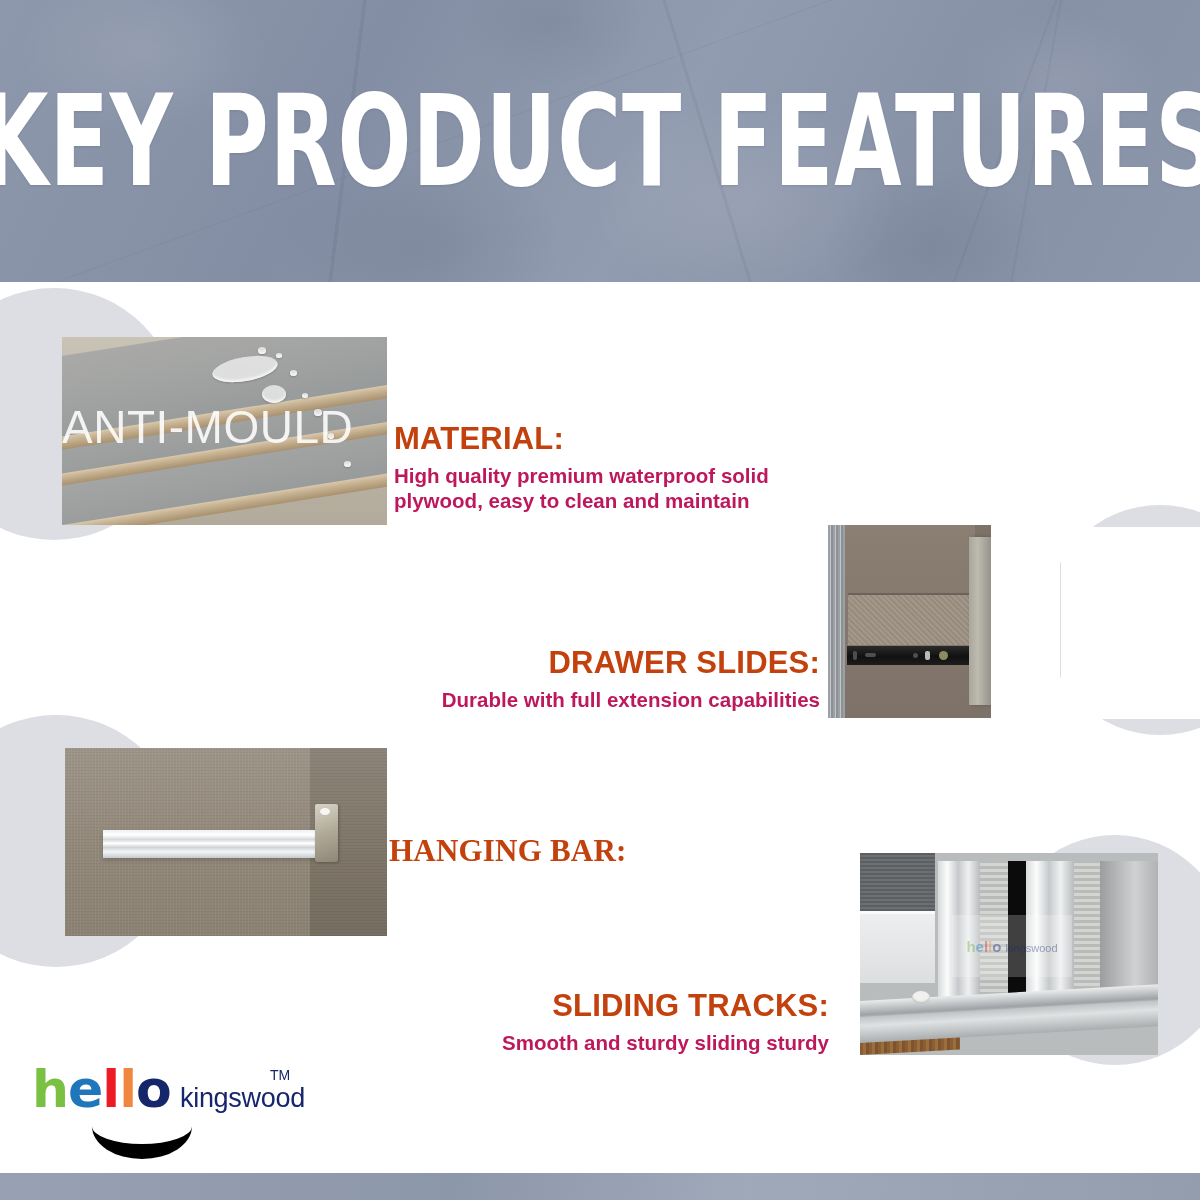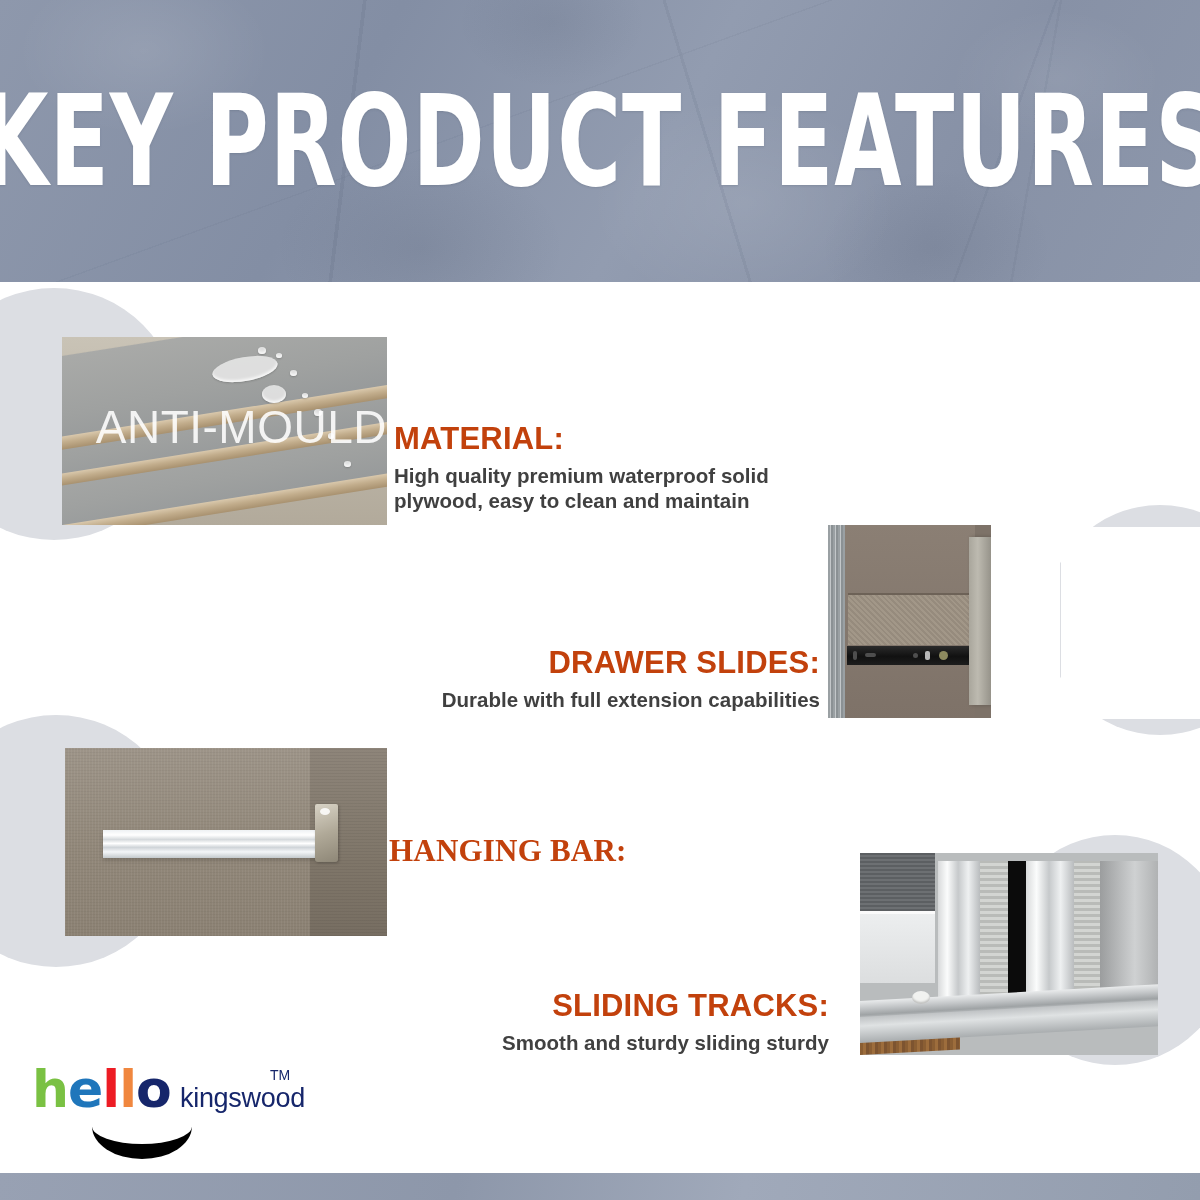--- a/index.html
+++ b/index.html
@@ -103,26 +103,25 @@
   .ply .d-m1 { left:200px; top:48px; width:24px; height:18px; }
   .ply .d-s1 { left:196px; top:10px; width:8px; height:7px; }
   .ply .d-s2 { left:214px; top:16px; width:6px; height:5px; }
   .ply .d-s3 { left:228px; top:33px; width:7px; height:6px; }
   .ply .d-s4 { left:240px; top:56px; width:6px; height:5px; }
   .ply .d-s5 { left:252px; top:72px; width:8px; height:7px; }
   .ply .d-s6 { left:266px; top:96px; width:6px; height:6px; }
   .ply .d-s7 { left:282px; top:124px; width:7px; height:6px; }
   .ply-label {
     position:absolute; left:62px; top:400px; width:325px;
-    text-align:right;
+    text-align:left;
     color:rgba(255,255,255,.88);
     font-size:46px; font-weight:500; letter-spacing:.5px;
     font-family:"Liberation Sans", sans-serif;
     pointer-events:none;
-    padding-left:26px;
   }
 
   
   .drw { left:828px; top:525px; width:232px; height:193px; background:#7d7268; }
   .drw .wall {
     position:absolute; left:0; top:0; width:17px; height:193px;
     background:repeating-linear-gradient(90deg,#9aa0a3 0 2px,#c3c7c9 2px 3px,#8b9194 3px 5px);
   }
   .drw .panel {
     position:absolute; left:17px; top:0; width:130px; height:193px;
@@ -237,21 +236,21 @@
   .slide .wm-txt .r{color:#d8232a;} .slide .wm-txt .o{color:#ef8b3c;}
   .slide .wm-txt .n{color:#16266b;} .slide .wm-txt .k{color:#16266b;font-weight:400;font-size:11px;}
 
   
   .tblock { position:absolute; }
   .t-head {
     font-size:31px; font-weight:700; color:#c2410c; letter-spacing:.2px;
     line-height:1.18;
   }
   .t-body {
-    font-size:20.5px; font-weight:700; color:#404040; line-height:1.26;
+    font-size:20.5px; font-weight:700; color:#be185d; line-height:1.26;
     margin-top:5px;
   }
   .tb-material { left:394px; top:421px; width:440px; text-align:left; }
   .tb-drawer   { left:360px; top:645px; width:460px; text-align:right; }
   .tb-hanging  { left:389px; top:833px; width:420px; text-align:left;font-family:Liberation Serif, serif; }
   .tb-sliding  { left:444px; top:988px; width:385px; text-align:right; }
 
   
   .logo { position:absolute; left:32px; top:1063px; width:270px; height:95px; }
   .logo .word {
@@ -360,20 +359,23 @@
     <div class="door d1"></div>
     <div class="door d2"></div>
     <div class="door d3"></div>
     <div class="door d4"></div>
     <div class="door d5"></div>
     <div class="door d6"></div>
     <div class="wood"></div>
     <div class="track"></div>
     <div class="trk2"></div>
     <div class="wheel"></div>
+    <div class="wm">
+      <span class="wm-txt"><span class="g">h</span><span class="b">e</span><span class="r">l</span><span class="o">l</span><span class="n">o</span> <span class="k">kingswood</span></span>
+    </div>
   </div>
 
   <div class="tblock tb-sliding">
     <div class="t-head">SLIDING TRACKS:</div>
     <div class="t-body">Smooth and sturdy sliding sturdy</div>
   </div>
 
   <div class="logo">
     <div class="word"><span class="l-h">h</span><span class="l-e">e</span><span class="l-l1">l</span><span class="l-l2">l</span><span class="l-o">o</span></div>
     <div class="brand">kingswood</div>

